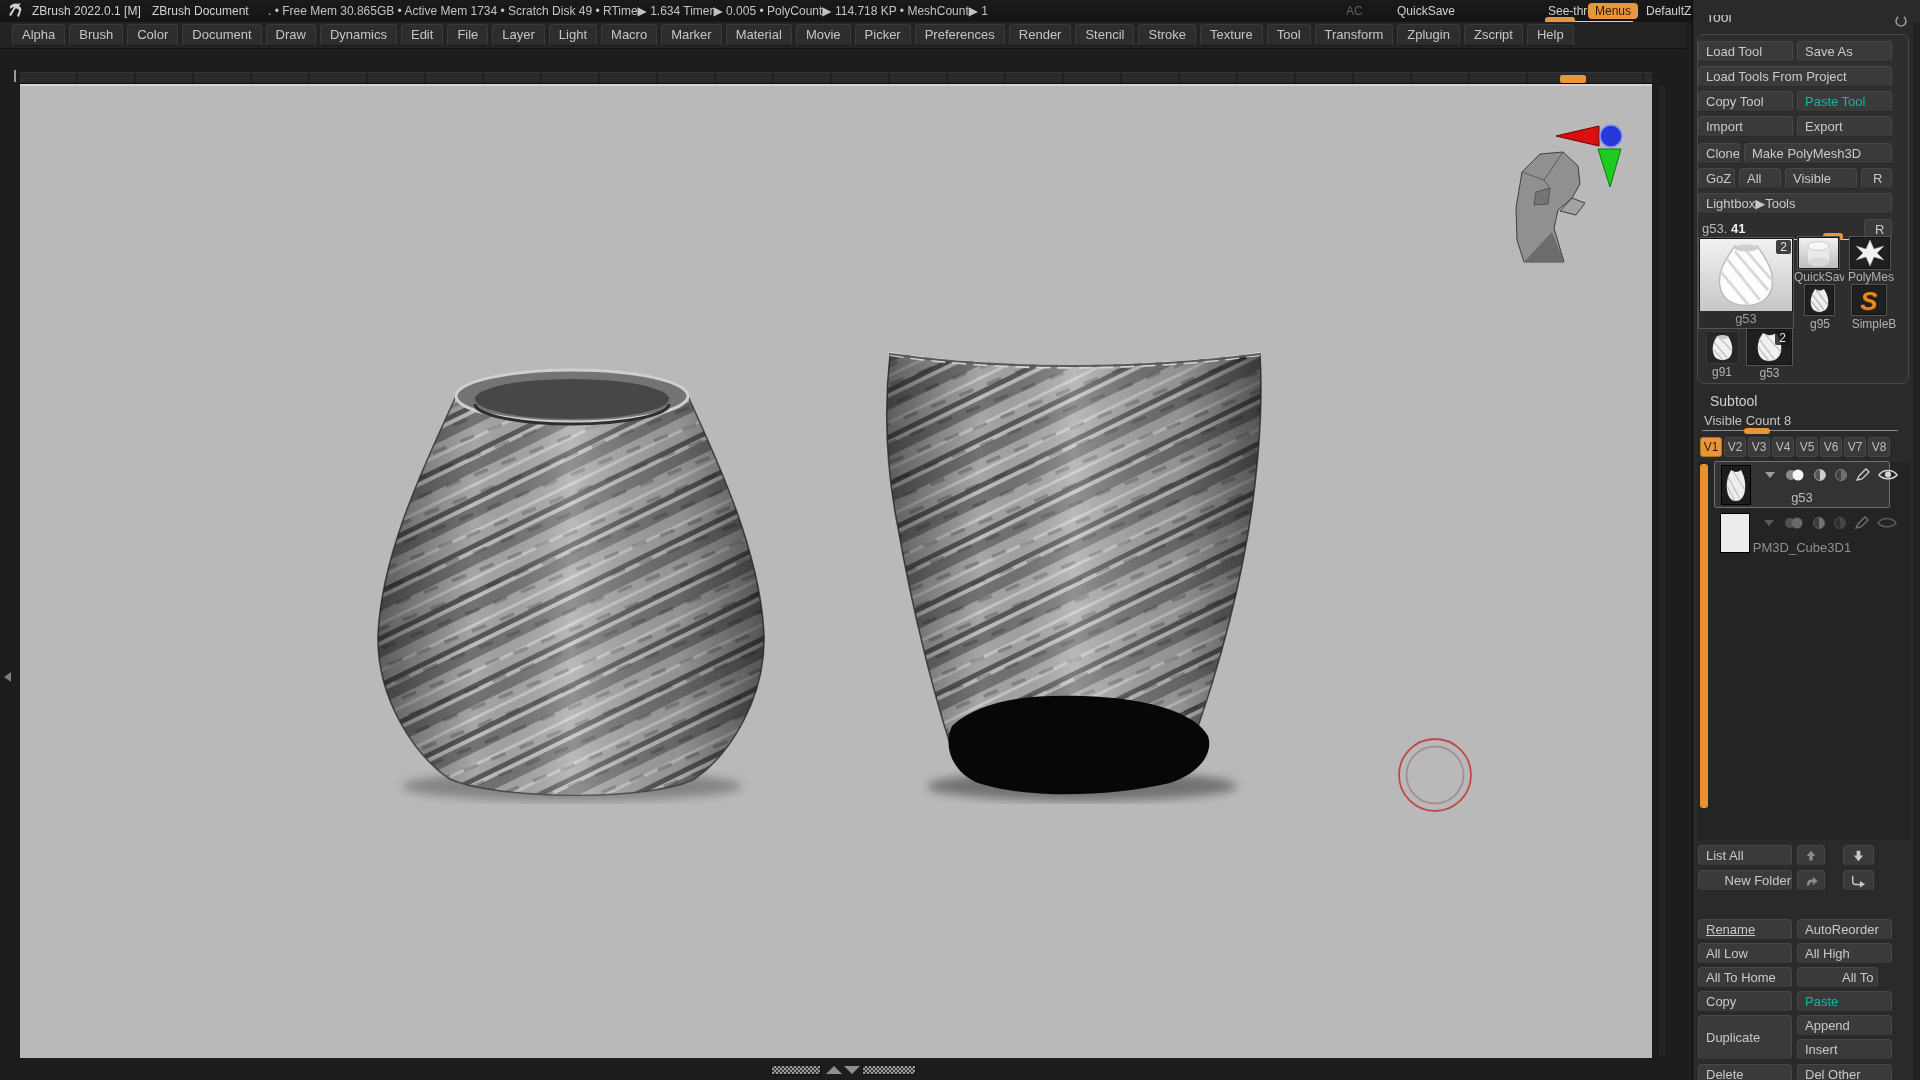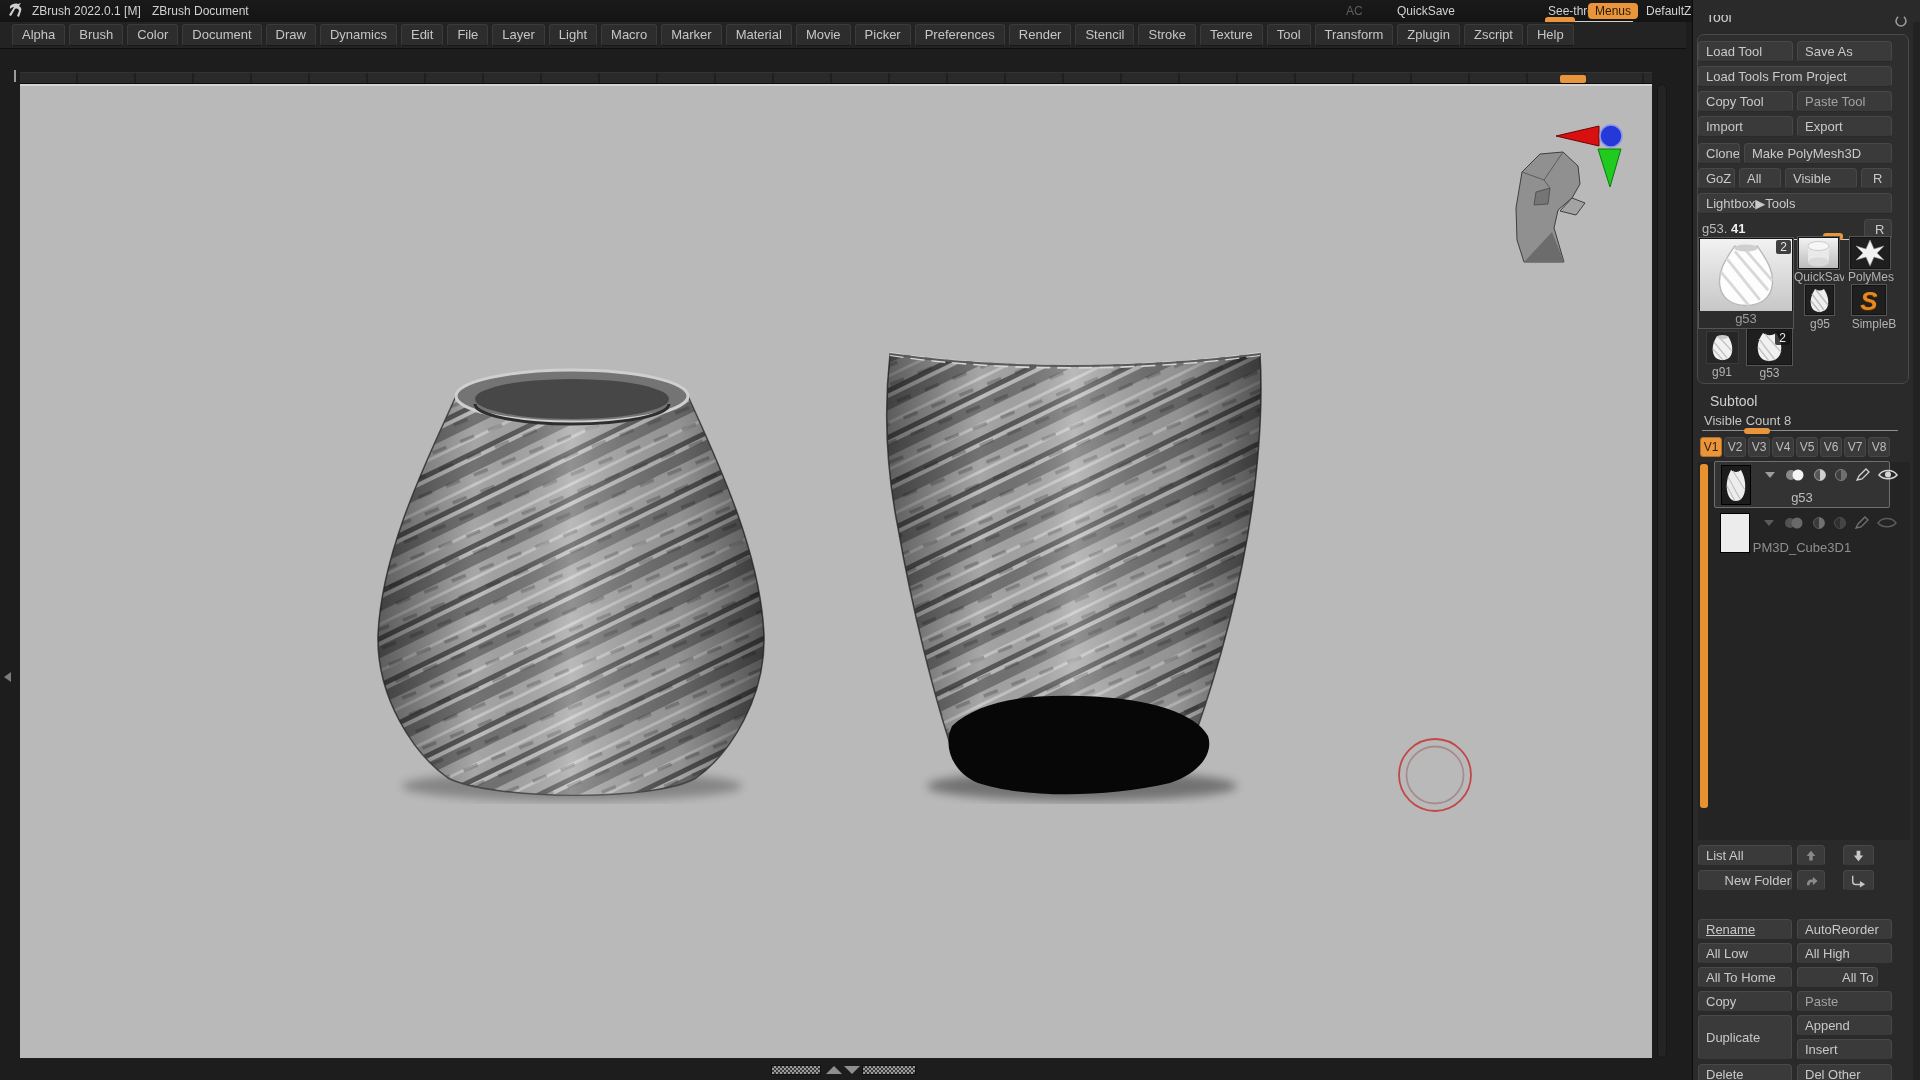--- a/index.html
+++ b/index.html
@@ -44,21 +44,21 @@
   .vscroll { position:absolute; left:1657px; top:84px; width:10px; height:974px; background:#242424; border-radius:5px; border:1px solid #161616; }
   
   .panel { position:absolute; left:1692px; top:0; width:228px; height:1080px; background:#2a2a2a; border-left:1px solid #0c0c0c; }
   .panel-scroll { position:absolute; left:1913px; top:22px; width:7px; height:1058px; background:#222; }
   .tool-header { position:absolute; left:1706px; top:15px; height:15px; overflow:hidden; font-size:14px; color:#cfcfcf; }
   .tool-header span { display:block; margin-top:-6px; }
   .tool-menu-ic { position:absolute; left:1894px; top:14px; color:#9a9a9a; }
   .frame { position:absolute; left:1697px; top:34px; width:212px; height:350px; border:1px solid #4a4a4a; border-radius:7px; background:#2e2e2e; }
   .pbtn { position:absolute; height:21px; background:#3a3a3a; border:1px solid #484848; border-bottom-color:#2a2a2a;
     border-radius:4px; color:#c9c9c9; font-size:13px; line-height:19px; padding-left:7px; overflow:hidden; white-space:nowrap; cursor:default; }
-  .pbtn.dis { color:#a3a3a3; }
+  .pbtn.dis { color:#14b8a6; }
   .pbtn.arrbtn { padding:0; display:flex; align-items:center; justify-content:center; }
   .slider { position:absolute; left:1698px; top:219px; width:162px; height:21px; border-bottom:1px solid #cfcfcf; font-size:13px; color:#b9b9b9; line-height:19px; padding-left:4px; }
   .slider b { color:#efefef; font-weight:bold; }
   .slider-handle { position:absolute; left:1823px; top:233px; width:20px; height:7px; background:#e8953b; border-radius:3px; }
   
   .thumb { position:absolute; border:1px solid #141414; outline:1px solid #555; background:#1f1f1f; }
   .thumb.light { background:linear-gradient(#f2f2f2,#bdbdbd); }
   .thumb .badge { position:absolute; right:1px; top:1px; background:rgba(20,20,20,.8); color:#e6e6e6; font-size:12px; padding:0 4px; border-radius:2px; }
   .thumb-label { position:absolute; font-size:12px; color:#b2b2b2; text-align:center; white-space:nowrap; overflow:hidden; }
   .big-label { position:absolute; left:1699px; top:311px; width:94px; height:17px; background:#2c2c2c; color:#9a9a9a; font-size:13px; text-align:center; line-height:16px; }
@@ -88,20 +88,21 @@
 <div id="app">
 
   <div class="titlebar">
     <span class="t" style="left:8px;top:2px;">
       <svg width="18" height="18" viewBox="0 0 18 18">
           <path d="M10 2 l3 -1 -2 3 c2 1 3 3 2 5 l-2 6 -2 -1 2 -5 c0 -2 -2 -3 -4 -2 l-4 7 -2 -1 5 -8 c-2 0 -3 1 -4 2 l0 -3 c2 -2 5 -3 8 -2 z" fill="#cfcfcf"></path>
         </svg>
     </span>
     <span class="t" style="left:32px;">ZBrush 2022.0.1 [M]</span>
     <span class="t" style="left:152px;">ZBrush Document</span>
+    <span class="t" style="left:268px;color:#c3c3c3;">. • Free Mem 30.865GB • Active Mem 1734 • Scratch Disk 49 •  RTime▶ 1.634 Timer▶ 0.005 • PolyCount▶ 114.718 KP  • MeshCount▶ 1</span>
     <span class="t tb-dim" style="left:1346px;text-align:center;">AC</span>
     <span class="t" style="left:1397px;">QuickSave</span>
     <span class="t seethrough" style="left:1546px;"><span>See-through</span>&nbsp;&nbsp;<span>0</span></span>
     <span class="st-handle"></span>
     <span class="t menus-pill" style="left:1588px;">Menus</span>
     <span class="t" style="left:1646px;">DefaultZScript</span>
     <span class="winicon" style="left:1756px;">
       <svg width="16" height="12" viewBox="0 0 16 12">
           <path d="M4 6 L8 2 V10 Z" fill="#b5b5b5"></path>
           <rect x="9" y="2" width="1.5" height="8" fill="#b5b5b5"></rect>

